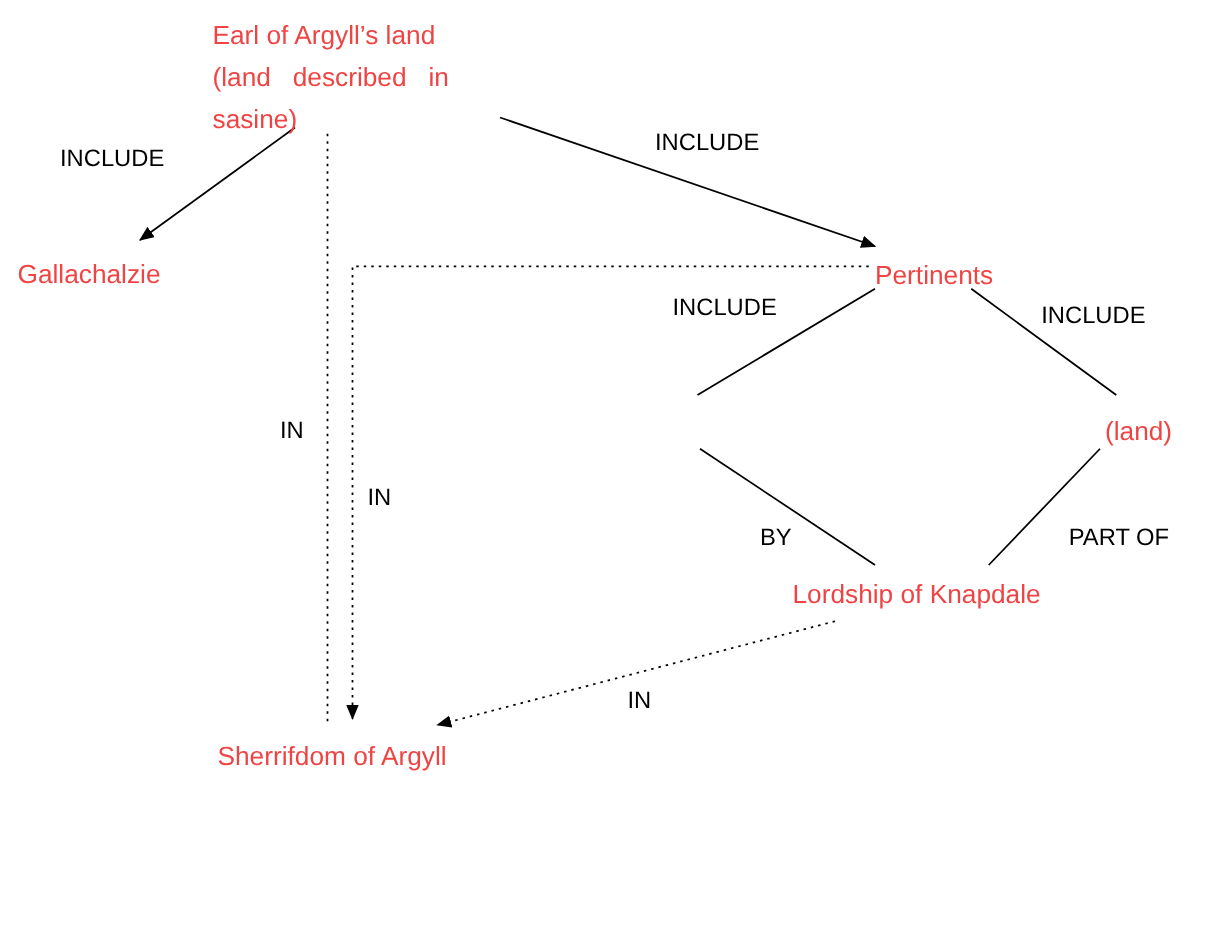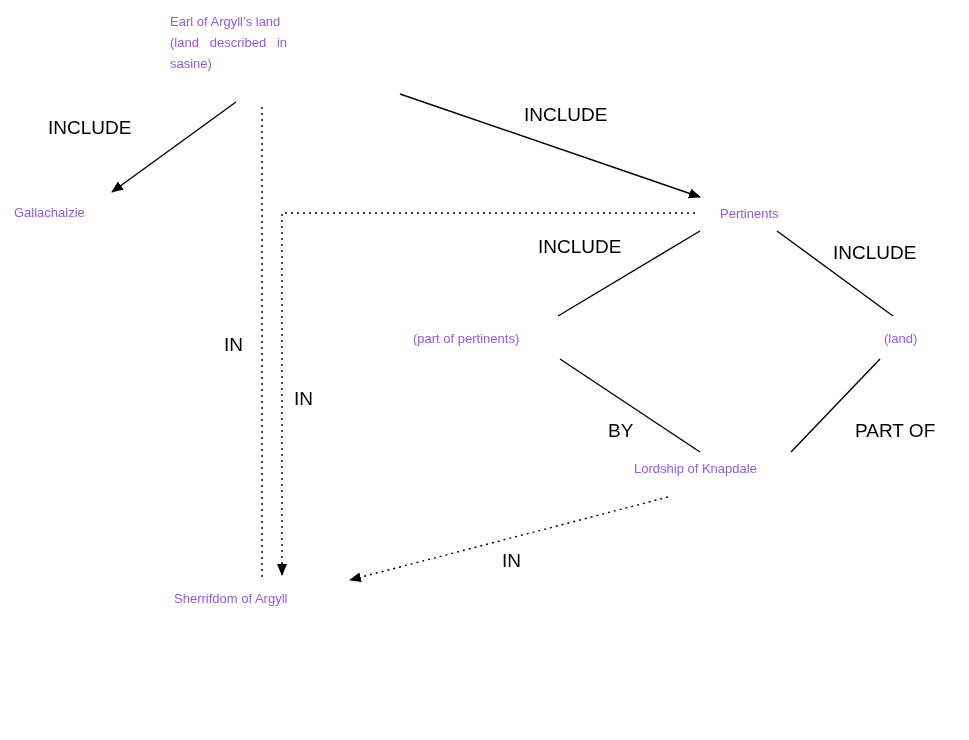--- a/index.html
+++ b/index.html
@@ -7,23 +7,23 @@
     position:relative;
     width:969px;height:740px;
     background:#ffffff;
     font-family:"Liberation Sans", sans-serif;
     color:#000;
     overflow:hidden;
   }
   #edges{position:absolute;left:0;top:0;width:969px;height:740px;}
   .label{
     position:absolute;
-    font-size:13px;
+    font-size:21px;
     line-height:1.6;
-    color:#8b5cf6;
+    color:#ef4444;
     white-space:pre-wrap;
   }
   .edge-label{
     position:absolute;
     font-size:19px;
     color:#000;
     white-space:nowrap;
   }
 </style>
 </head>
@@ -56,23 +56,22 @@
 
     <line x1="668" y1="497" x2="350" y2="580" stroke="#000" stroke-width="1.4" stroke-dasharray="2 4" marker-end="url(#arrow)"></line>
   </svg>
 
   <div class="label" style="left:170px; top:12px; width:236px;">Earl of Argyll’s land
 (land   described   in
 sasine)</div>
 
   <div class="label" style="left:14px; top:203px;">Gallachalzie</div>
 
-  <div class="label" style="left:720px; top:204px;">Pertinents</div>
+  <div class="label" style="left:700px; top:204px;">Pertinents</div>
 
-  <div class="label" style="left:413px; top:329px;">(part of pertinents)</div>
 
   <div class="label" style="left:884px; top:329px;">(land)</div>
 
   <div class="label" style="left:634px; top:459px;">Lordship of Knapdale</div>
 
   <div class="label" style="left:174px; top:589px;">Sherrifdom of Argyll</div>
 
   <div class="edge-label" style="left:48px; top:117px;">INCLUDE</div>
 
   <div class="edge-label" style="left:524px; top:104px;">INCLUDE</div>

